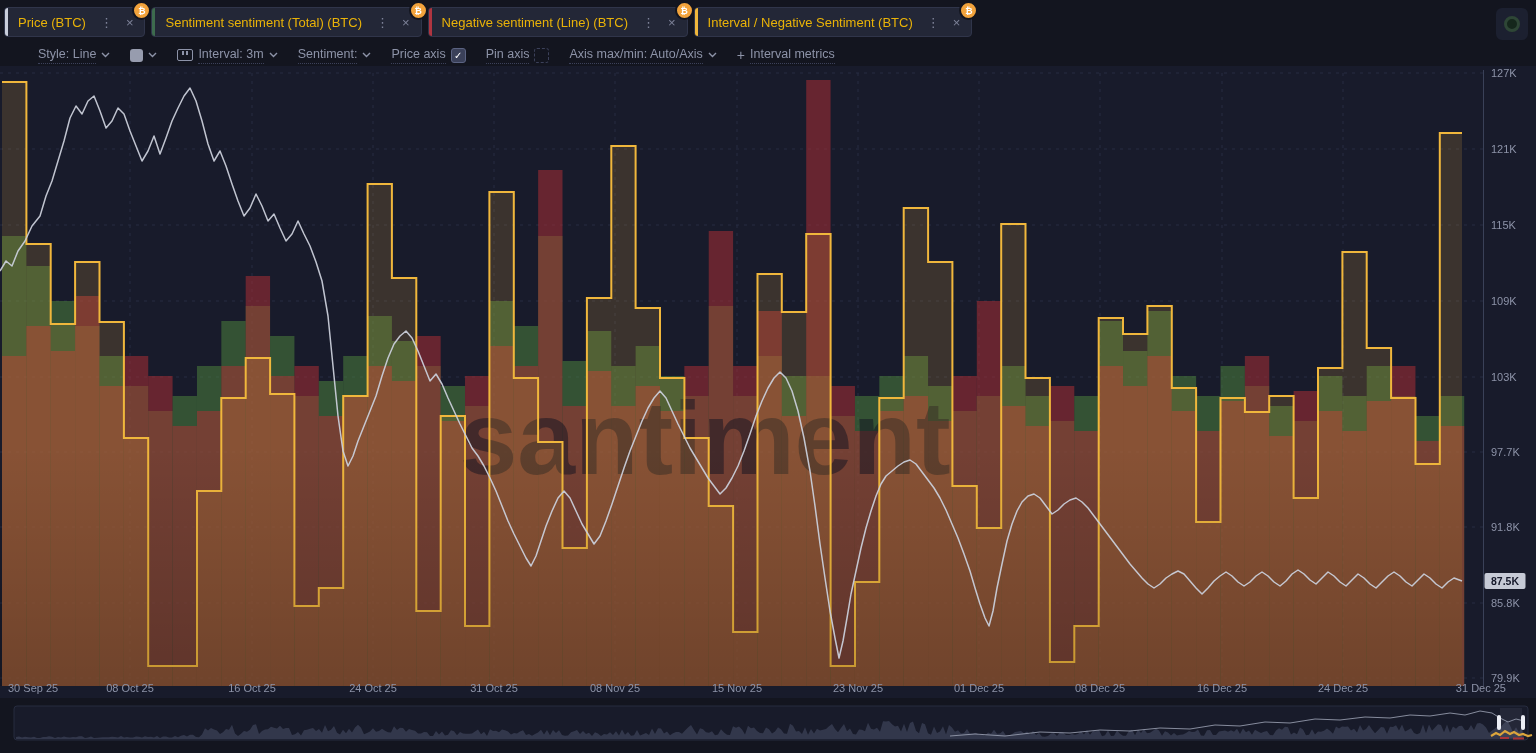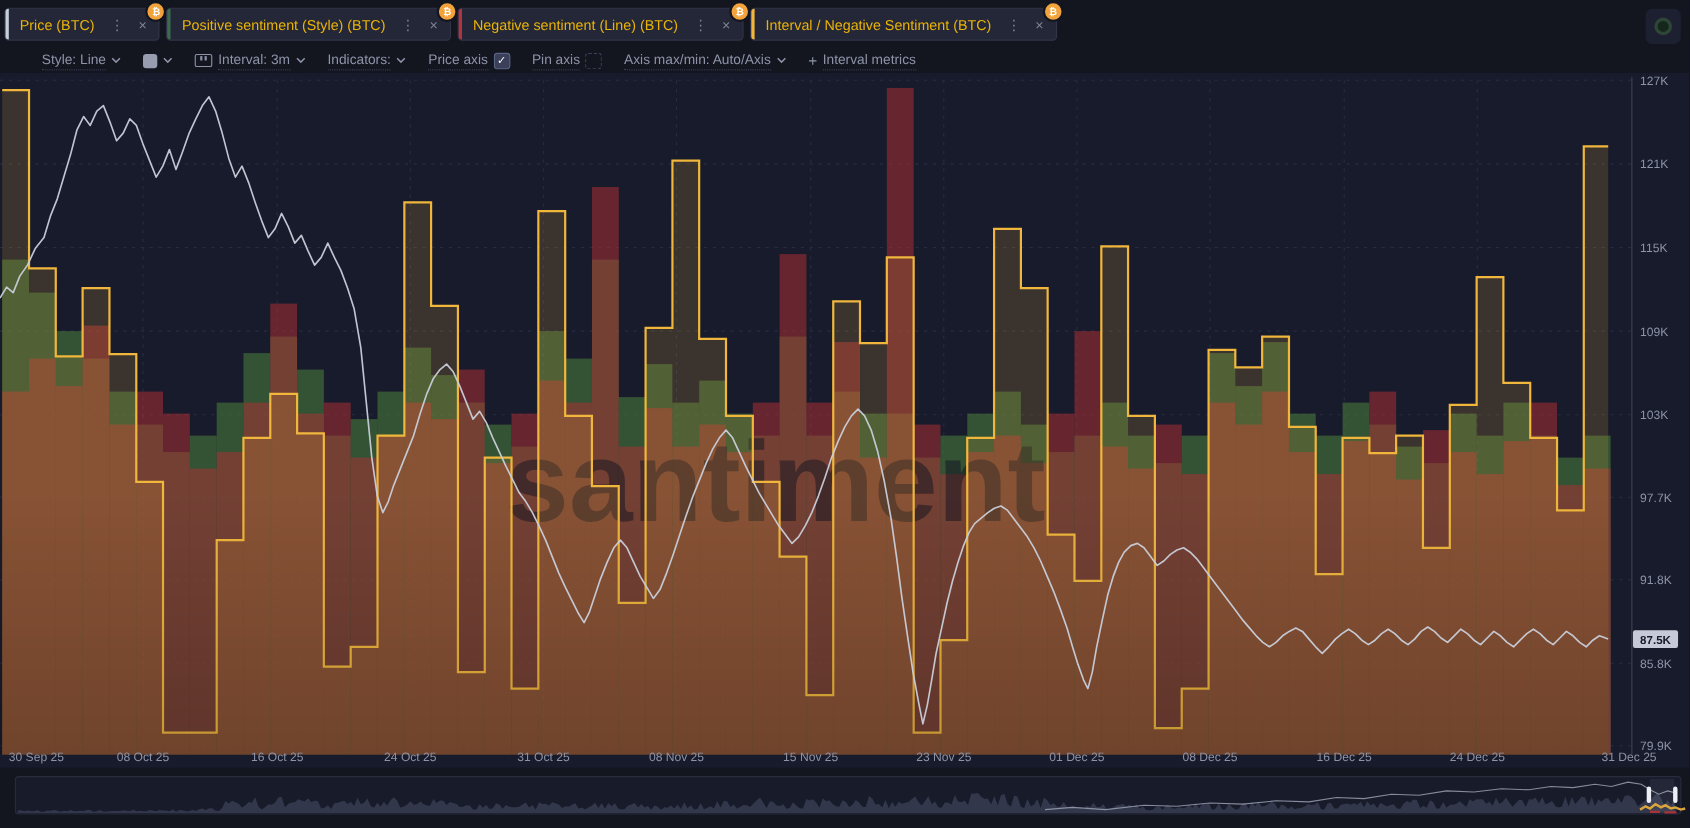--- a/index.html
+++ b/index.html
@@ -52,21 +52,21 @@
     <div class="tab">
       <span class="tab-strip" style="background: rgb(201, 206, 219);"></span>
       <span class="tab-label">Price (BTC)</span>
       <span class="tab-kebab">⋮</span>
       <span class="tab-close">×</span>
       <span class="tab-badge">₿</span>
     </div>
 
     <div class="tab">
       <span class="tab-strip" style="background: rgb(61, 107, 78);"></span>
-      <span class="tab-label">Positive sentiment (Style) (BTC)</span>
+      <span class="tab-label">Sentiment sentiment (Total) (BTC)</span>
       <span class="tab-kebab">⋮</span>
       <span class="tab-close">×</span>
       <span class="tab-badge">₿</span>
     </div>
 
     <div class="tab">
       <span class="tab-strip" style="background: rgb(176, 53, 64);"></span>
       <span class="tab-label">Negative sentiment (Line) (BTC)</span>
       <span class="tab-kebab">⋮</span>
       <span class="tab-close">×</span>
@@ -103,21 +103,21 @@
       <span class="itv-icon">
           <i></i>
           <i></i>
         </span>
       <span class="tb-label">Interval: 3m</span>
       <svg class="chev" viewBox="0 0 9 6">
           <path d="M1 1l3.5 3.5L8 1" fill="none" stroke="#8d93a8" stroke-width="1.4"></path>
         </svg>
     </div>
     <div class="tb-item">
-      <span class="tb-label">Indicators:</span>
+      <span class="tb-label">Sentiment:</span>
       <svg class="chev" viewBox="0 0 9 6">
           <path d="M1 1l3.5 3.5L8 1" fill="none" stroke="#8d93a8" stroke-width="1.4"></path>
         </svg>
     </div>
     <div class="tb-item">
       <span class="tb-label">Price axis</span>
       <span class="cbx on">✓</span>
     </div>
     <div class="tb-item">
       <span class="tb-label">Pin axis</span>

